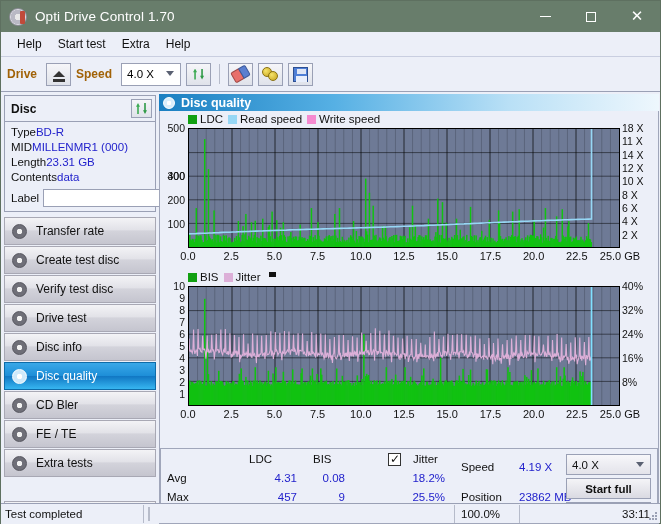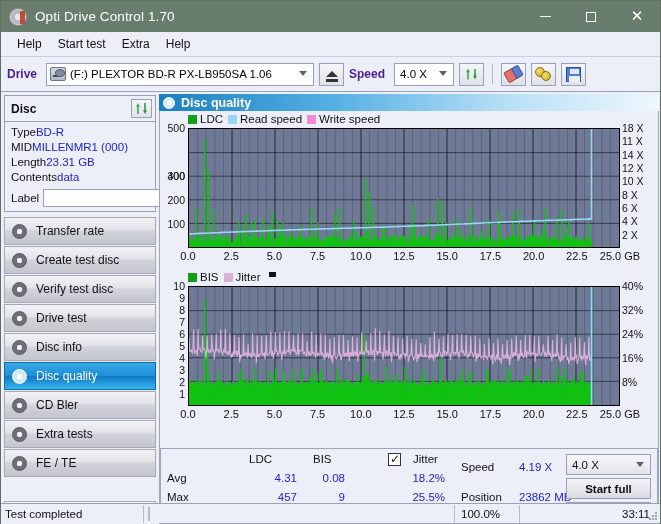--- a/index.html
+++ b/index.html
@@ -83,21 +83,21 @@
   
   .toolbar {
     height: 35px;
     background: #eceff8;
     display: flex;
     align-items: center;
     padding: 0 6px;
     border-bottom: 1px solid #9aa0b5;
     gap: 5px;
   }
-  .tb-label { font-size: 12px; font-weight: bold; color: #4c1d95; margin-right: 4px;}
+  .tb-label { font-size: 12px; font-weight: bold; color: #a16207; margin-right: 4px;}
   .drive-combo {
     flex: 0 0 auto;
     width: 268px; height: 23px;
     background: #fff;
     border: 1px solid #9aa0b5;
     display: flex; align-items: center;
     font-size: 11.5px;
     padding-left: 3px;
     position: relative;
   }
@@ -432,25 +432,20 @@
 
   <div class="menubar">
     <div class="menu-item">Help</div>
     <div class="menu-item">Start test</div>
     <div class="menu-item">Extra</div>
     <div class="menu-item">Help</div>
   </div>
 
   <div class="toolbar">
     <div class="tb-label">Drive</div>
-    <div class="drive-combo">
-      <span class="drive-icon"></span>
-      <span class="drive-text">(F:)   PLEXTOR BD-R  PX-LB950SA 1.06</span>
-      <span class="combo-arrow"></span>
-    </div>
     <div class="tb-btn">
         <span class="eject-glyph"></span>
       </div>
     <div class="tb-label">Speed</div>
     <div class="speed-combo">
       <span>4.0 X</span>
       <span class="combo-arrow"></span>
     </div>
     <div class="tb-btn">
       <span class="refresh-ico">
@@ -541,25 +536,25 @@
         <div class="nav-btn active">
           <span class="disc-ico"></span>
           <span>Disc quality</span>
         </div>
         <div class="nav-btn">
           <span class="disc-ico"></span>
           <span>CD Bler</span>
         </div>
         <div class="nav-btn">
           <span class="disc-ico"></span>
-          <span>Extra tests</span>
+          <span>FE / TE</span>
         </div>
         <div class="nav-btn">
           <span class="disc-ico"></span>
-          <span>FE / TE</span>
+          <span>Extra tests</span>
         </div>
       </div>
 
       <div class="nav-spacer"></div>
 
       <div class="status-window-btn">Status window &gt; &gt;</div>
     </div>
 
     <div class="main">
       <div class="main-head">

